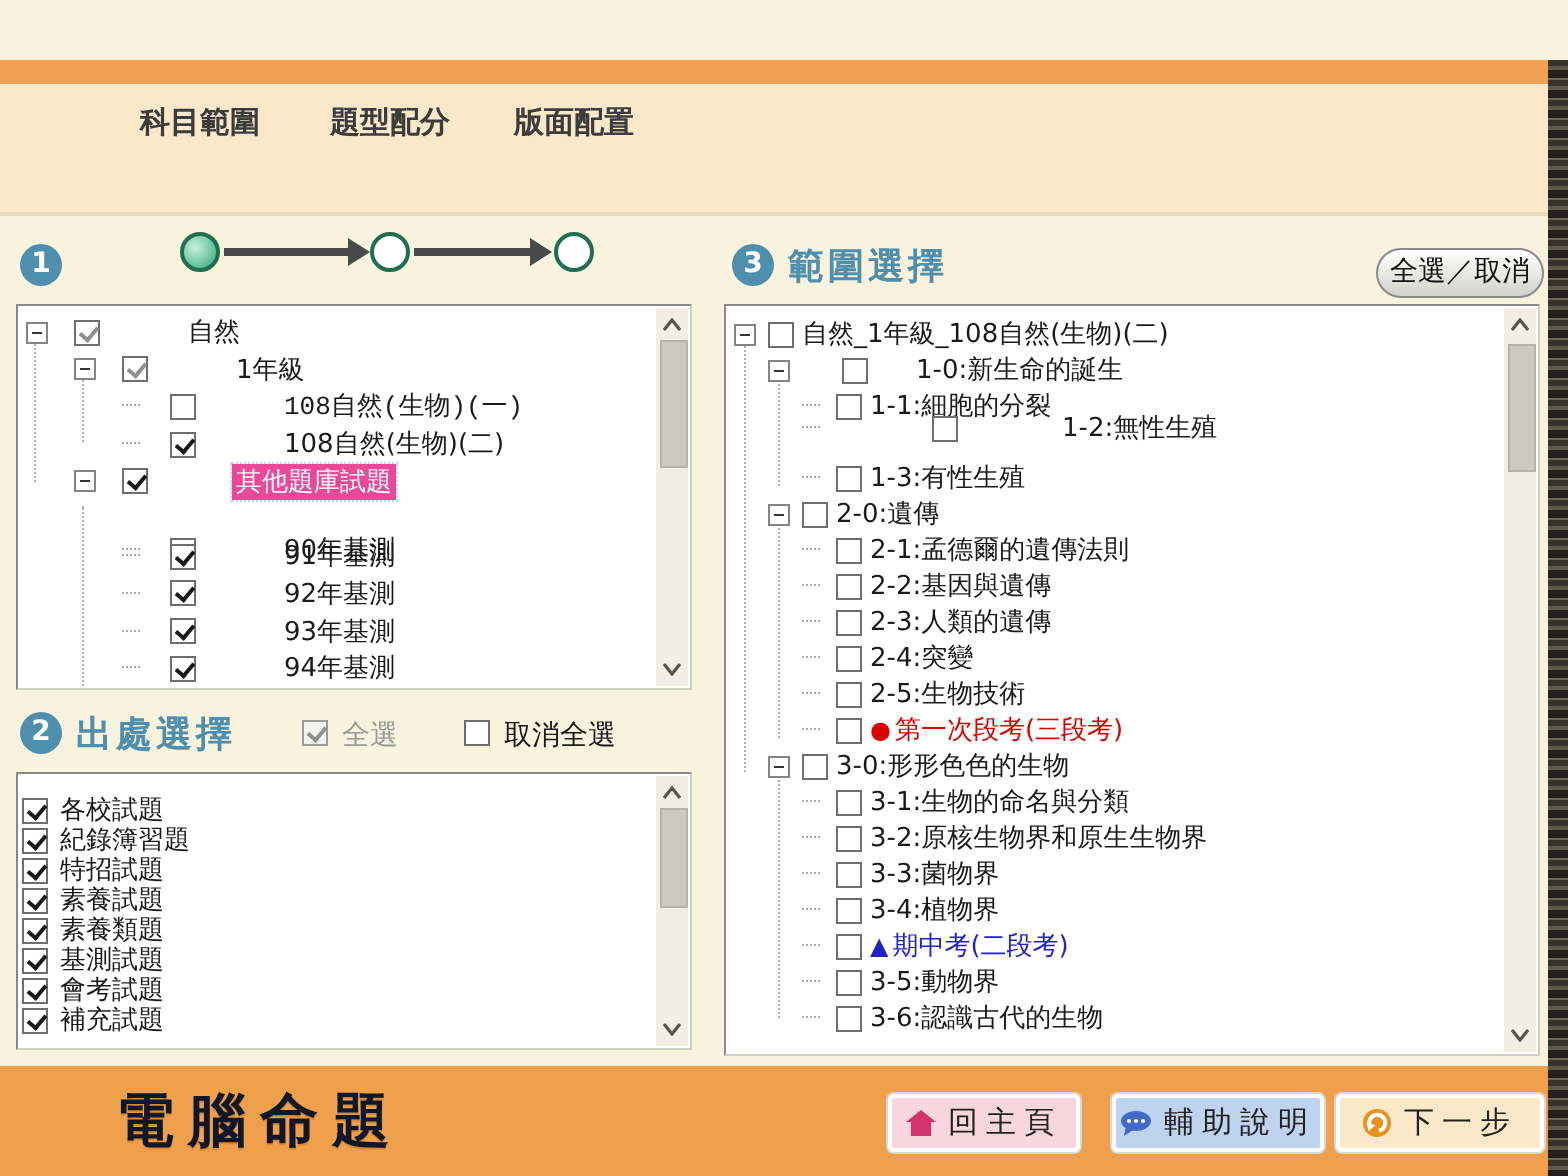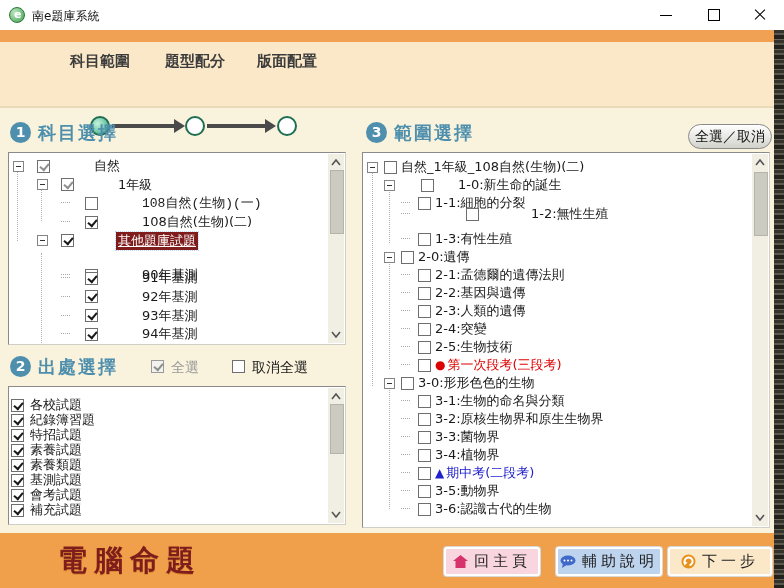--- a/index.html
+++ b/index.html
@@ -59,81 +59,73 @@
   .slot{display:inline-flex;align-items:center;justify-content:flex-start;flex:none;}
   .expander{width:9px;height:9px;border:1px solid #848484;background:#fff;position:relative;flex:none;}
   .expander:after{content:"";position:absolute;left:2px;top:4px;width:5px;height:1px;background:#333;}
   .stub{width:9px;height:1px;border-top:1px dotted #a8a8a8;flex:none;}
   .cb{width:13px;height:13px;box-sizing:border-box;border:1px solid #6e6e6e;background:#fff;
       position:relative;flex:none;}
   .cb .check{position:absolute;left:2px;top:2px;width:7px;height:4px;border-left:2px solid #1a1a1a;
              border-bottom:2px solid #1a1a1a;transform:rotate(-50deg);}
   .cb.checked-gray .check{border-color:#8f8f8f;}
   .lab{padding:0 2px;}
-  .lab.selected{background:#7f1d1d;color:#fff;outline:1px dotted #bcd8ff;text-decoration:underline;}
+  .lab.selected{background:#ec4899;color:#fff;outline:1px dotted #bcd8ff;}
   .lab.red{color:#DD0000;} .lab.blue{color:#2222CC;}
   .bullet{margin-right:2px;font-size:12px;}
   .bullet.red-circle{color:#DD0000;} .bullet.blue-triangle{color:#2222CC;}
   .vguide{position:absolute;width:1px;border-left:1px dotted #b0b0b0;}
 
   
   .cb-label{position:absolute;font-size:14px;color:#1a1a1a;}
   .cb-abs{position:absolute;}
   .cb.disabled{border-color:#9a9a9a;background:#f2f2ee;}
   .lbl-gray{color:#9a9a9a;}
 
   
   .pill-btn{position:absolute;left:688px;top:124px;width:84px;height:25px;border-radius:13px;
             background:linear-gradient(180deg,#ffffff,#d2d2cc);border:1px solid #8a8a8a;
             font-size:14px;color:#111;text-align:center;line-height:23px;box-sizing:border-box;}
 
   
   .footer{position:absolute;left:0;top:533px;width:784px;height:55px;background:#F0A04B;}
-  .brand{position:absolute;left:58px;top:8px;font-size:29px;font-weight:bold;color:#7f1d1d;
+  .brand{position:absolute;left:58px;top:8px;font-size:29px;font-weight:bold;color:#0f172a;
          letter-spacing:7px;text-shadow:0 1px 0 #d88a30;}
   .fbtn{position:absolute;top:14px;height:29px;border:2px solid #ffffff;box-shadow:0 0 0 1px #d8d8d8;
         border-radius:3px;box-sizing:border-box;display:flex;align-items:center;justify-content:center;
         gap:6px;font-size:15px;color:#222;letter-spacing:4px;}
   .fbtn svg{flex:none;}
   #btn-home{left:444px;width:96px;background:#F9D6DF;}
   #btn-help{left:556px;width:106px;background:#BDD3EE;}
   #btn-next{left:668px;width:104px;background:#FAE8C8;}
 
   
   .edge-strip{position:absolute;left:774px;top:30px;width:10px;height:558px;
       background:repeating-linear-gradient(180deg,#35332c 0 3px,#5b584e 3px 5px,#23211c 5px 9px,#6a6758 9px 10px);}
 </style>
 </head>
 <body>
 
 <div id="screen">
 
-  <div class="titlebar">
-    <span class="appicon"></span>
-    <span class="apptitle">南e題庫系統</span>
-    <div class="winbtn wb-min"></div>
-    <div class="winbtn wb-max"></div>
-    <div class="winbtn wb-close"></div>
-  </div>
 
   <div class="strip"></div>
 
   <div class="stepper">
     <div class="step-label" style="left:55px">科目範圍</div>
     <div class="step-label" style="left:150px">題型配分</div>
     <div class="step-label" style="left:242px">版面配置</div>
     <div class="step-circle active" style="left:90px"></div>
     <div class="step-line" style="left:112px;width:62px"></div>
     <div class="step-circle" style="left:185px"></div>
     <div class="step-line" style="left:207px;width:58px"></div>
     <div class="step-circle" style="left:277px"></div>
   </div>
 
   <div class="sec-num" style="left:10px;top:122px">1</div>
-  <div class="sec-title" style="left:38px;top:121px">科目選擇</div>
 
   <div class="panel" id="panel-subject">
     <div class="vguide" style="left:8px;top:16px;height:72px"></div>
     <div class="vguide" style="left:32px;top:34px;height:34px"></div>
     <div class="vguide" style="left:32px;top:100px;height:92px"></div>
     <div id="subject-tree">
         <div class="tree-row" style="top: 4px; left: 4px;">
           <span class="slot" style="width: 24px;">
             <span class="expander"></span>
           </span>

